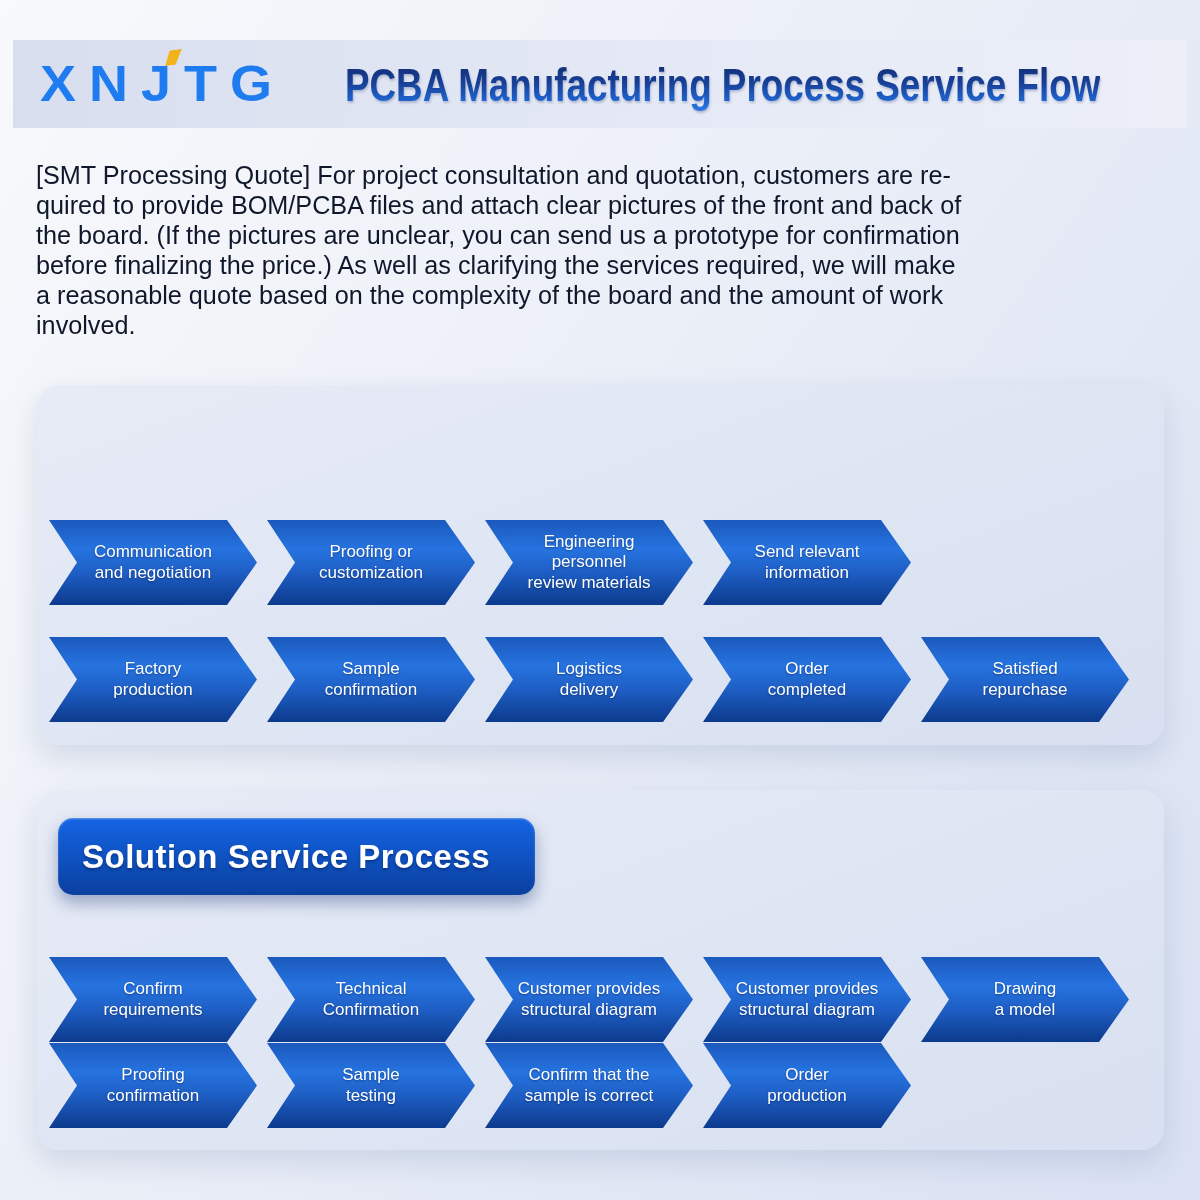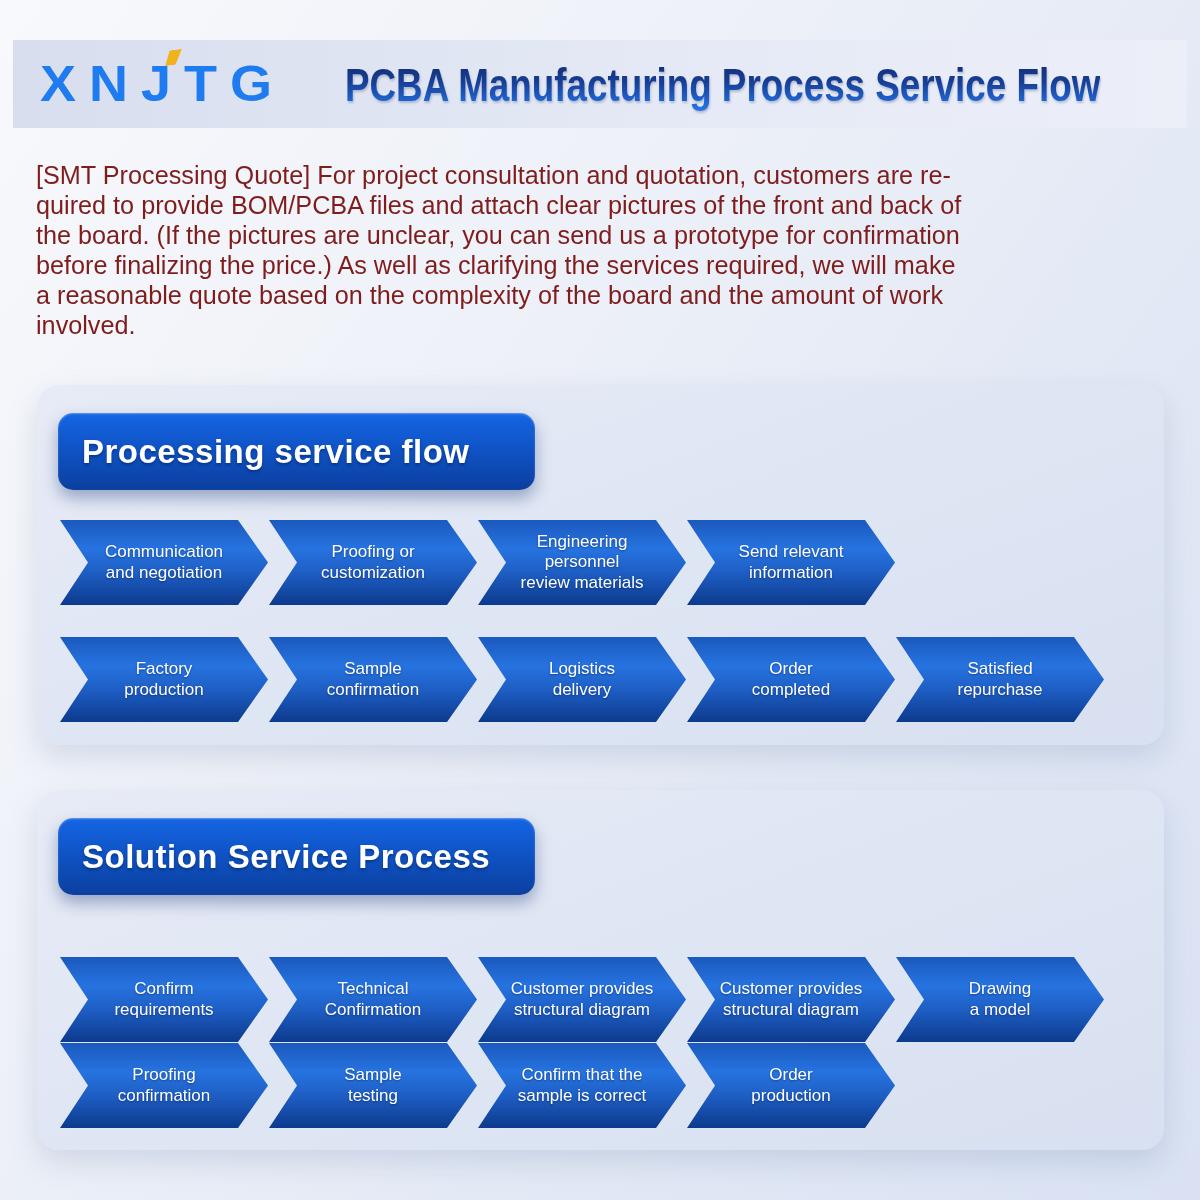--- a/index.html
+++ b/index.html
@@ -34,21 +34,21 @@
   .main-title span{
     display:inline-block; font-size:46px; font-weight:bold; letter-spacing:0px;
     transform:scaleX(0.80); transform-origin:left center;
     background:linear-gradient(180deg,#12296b 0%,#173f96 45%,#2064d0 80%,#2a78ec 100%);
     -webkit-background-clip:text; background-clip:text; color:transparent;
     filter:drop-shadow(1px 2px 1px rgba(20,40,90,0.25));
   }
 
   
   .intro{
-    position:absolute; left:36px; top:160px; width:1130px; color:#7f1d1d;
+    position:absolute; left:36px; top:160px; width:1130px; color:#0f172a;
   }
   .intro .line{
     font-size:26px; line-height:30px; white-space:nowrap;
     transform:scaleX(0.97); transform-origin:left center;
   }
 
   
   .panel{
     position:absolute; left:37px; width:1127px; height:360px; border-radius:22px;
     background:linear-gradient(160deg,#e7ebf6 0%,#dee5f3 55%,#d8e0f1 100%);
@@ -63,22 +63,22 @@
     background:linear-gradient(180deg,#1565e4 0%,#0f54c6 45%,#0b3f9f 100%);
     box-shadow:0 8px 16px rgba(10,40,110,0.35), inset 0 1px 2px rgba(255,255,255,0.35);
   }
   .section-btn span{
     color:#ffffff; font-size:33px; font-weight:bold; letter-spacing:0.5px;
     text-shadow:0 2px 3px rgba(0,20,60,0.4); white-space:nowrap;
   }
 
   
   .row{
-    position:absolute; left:23px; width:1080px; height:85px;
-    display:flex; gap:1px;
+    position:absolute; left:12px; width:1080px; height:85px;
+    display:flex; gap:10px;
   }
   .row-a{ top:135px; }
   .row-b{ top:252px; }
   .row-c{ top:138px;margin-top:29px; }
   .row-d{ top:253px; }
 
   .step{
     flex:0 0 208px; height:85px;
     clip-path:polygon(0% 0%, calc(100% - 30px) 0%, 100% 50%, calc(100% - 30px) 100%, 0% 100%, 28px 50%);
     background:linear-gradient(180deg,#1b59bd 0%,#2673e0 34%,#1e5ec4 62%,#0c3a8d 100%);
@@ -108,23 +108,20 @@
 <div class="intro">
   <div class="line">[SMT Processing Quote] For project consultation and quotation, customers are re-</div>
   <div class="line">quired to provide BOM/PCBA files and attach clear pictures of the front and back of</div>
   <div class="line">the board. (If the pictures are unclear, you can send us a prototype for confirmation</div>
   <div class="line">before finalizing the price.) As well as clarifying the services required, we will make</div>
   <div class="line">a reasonable quote based on the complexity of the board and the amount of work</div>
   <div class="line">involved.</div>
 </div>
 
 <div class="panel panel-1">
-  <div class="section-btn">
-    <span>Processing service flow</span>
-  </div>
 
   <div class="row row-a">
     <div class="step">
         <span>Communication
 and negotiation</span>
       </div>
     <div class="step">
         <span>Proofing or
 customization</span>
       </div>

